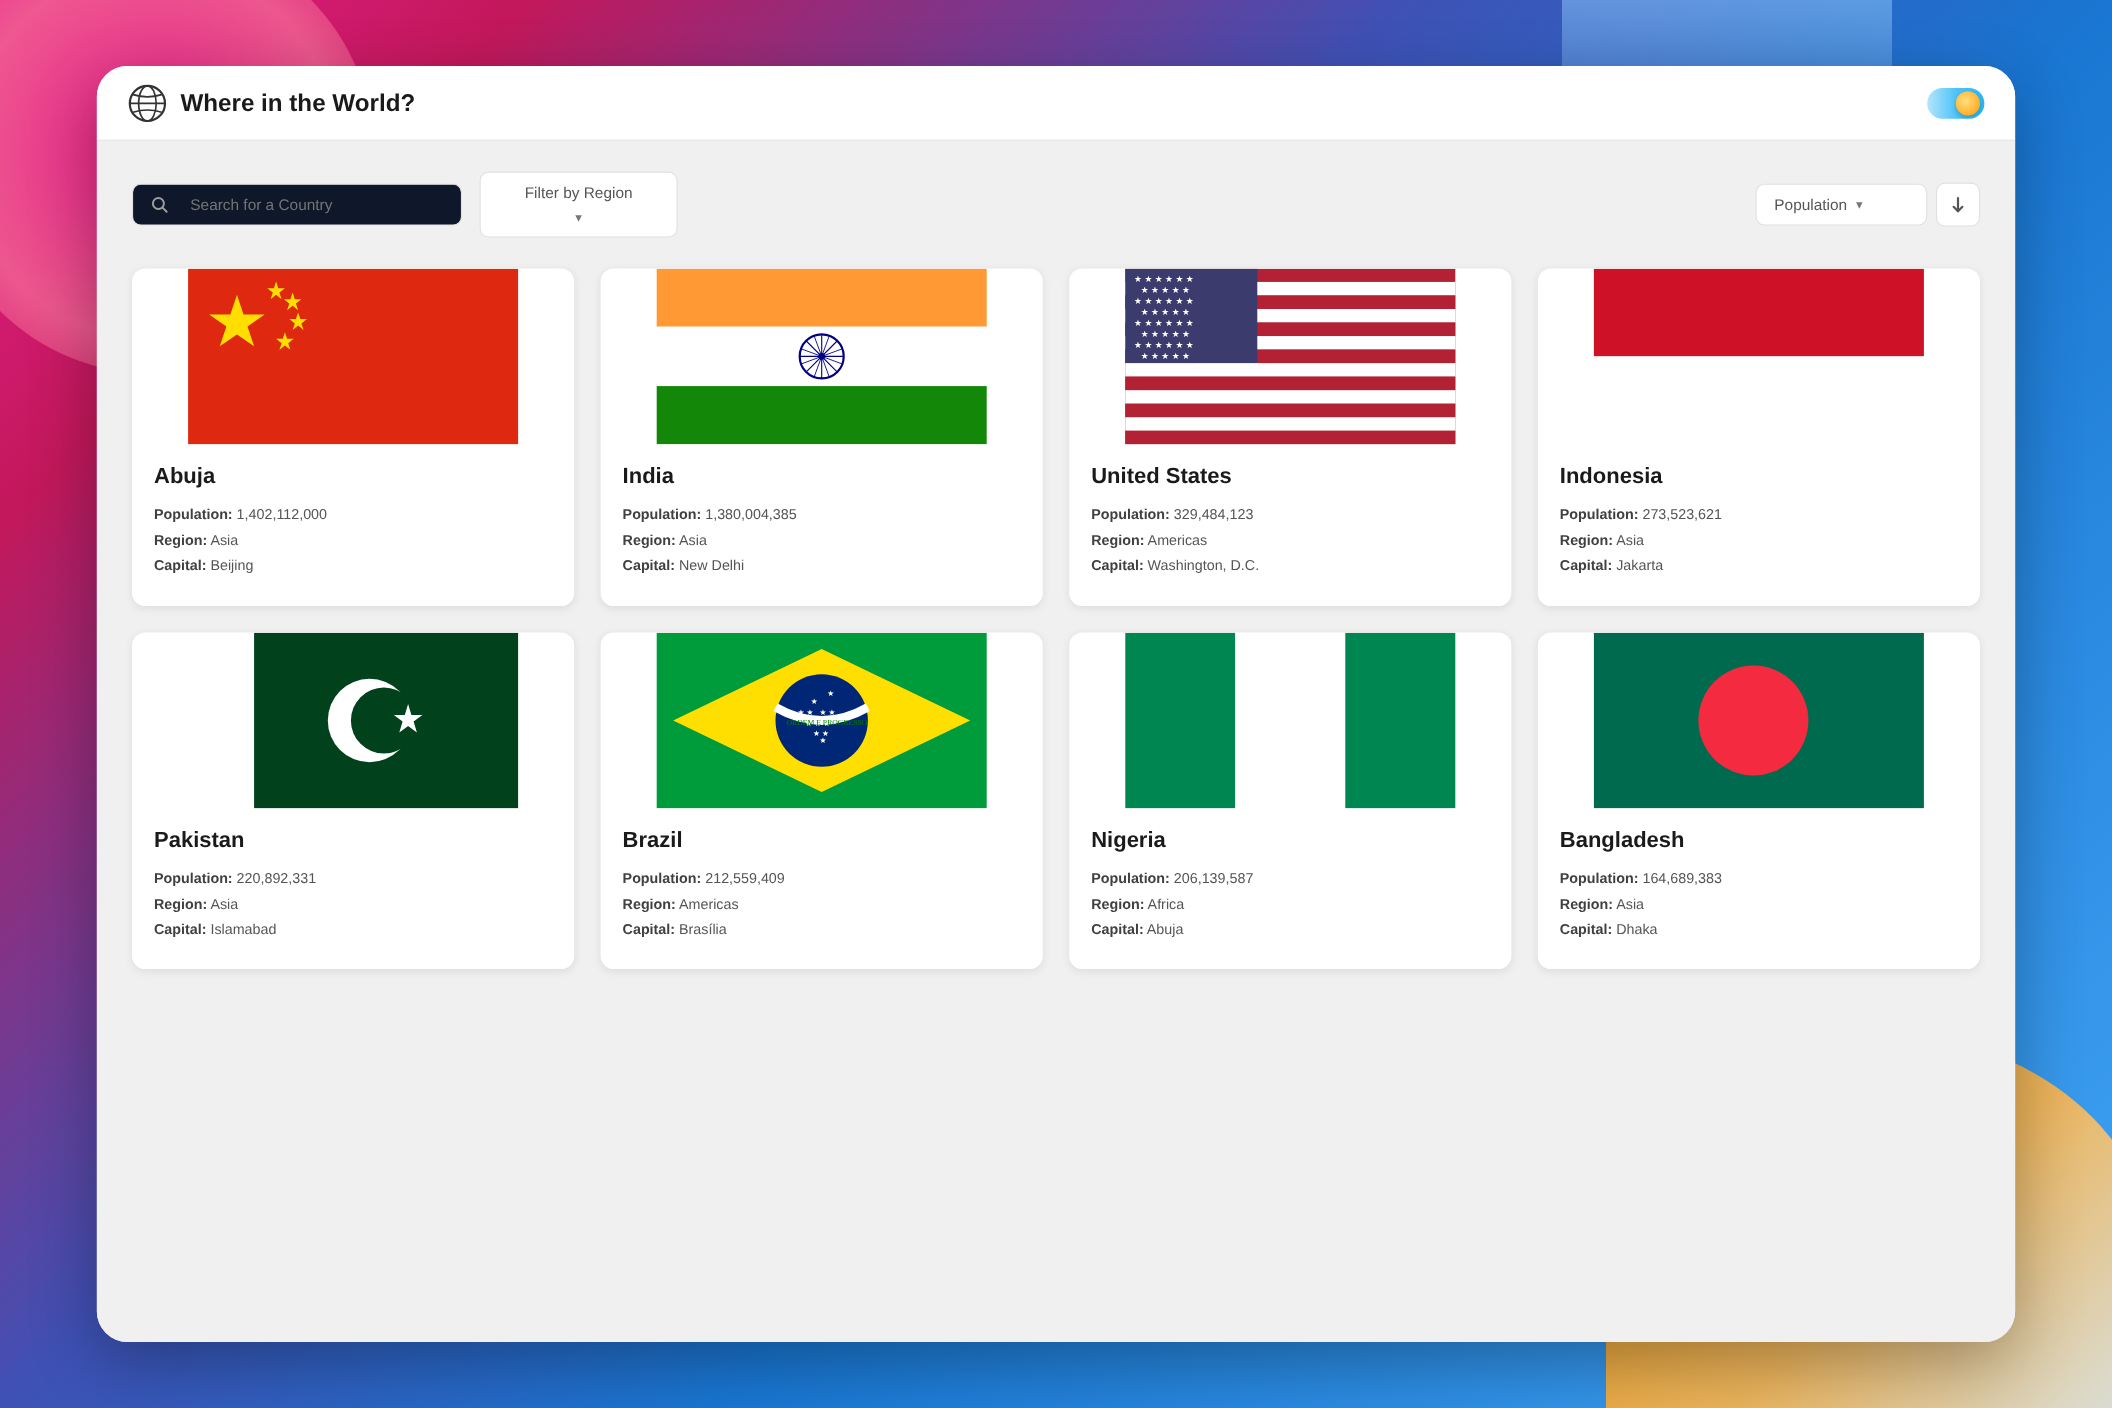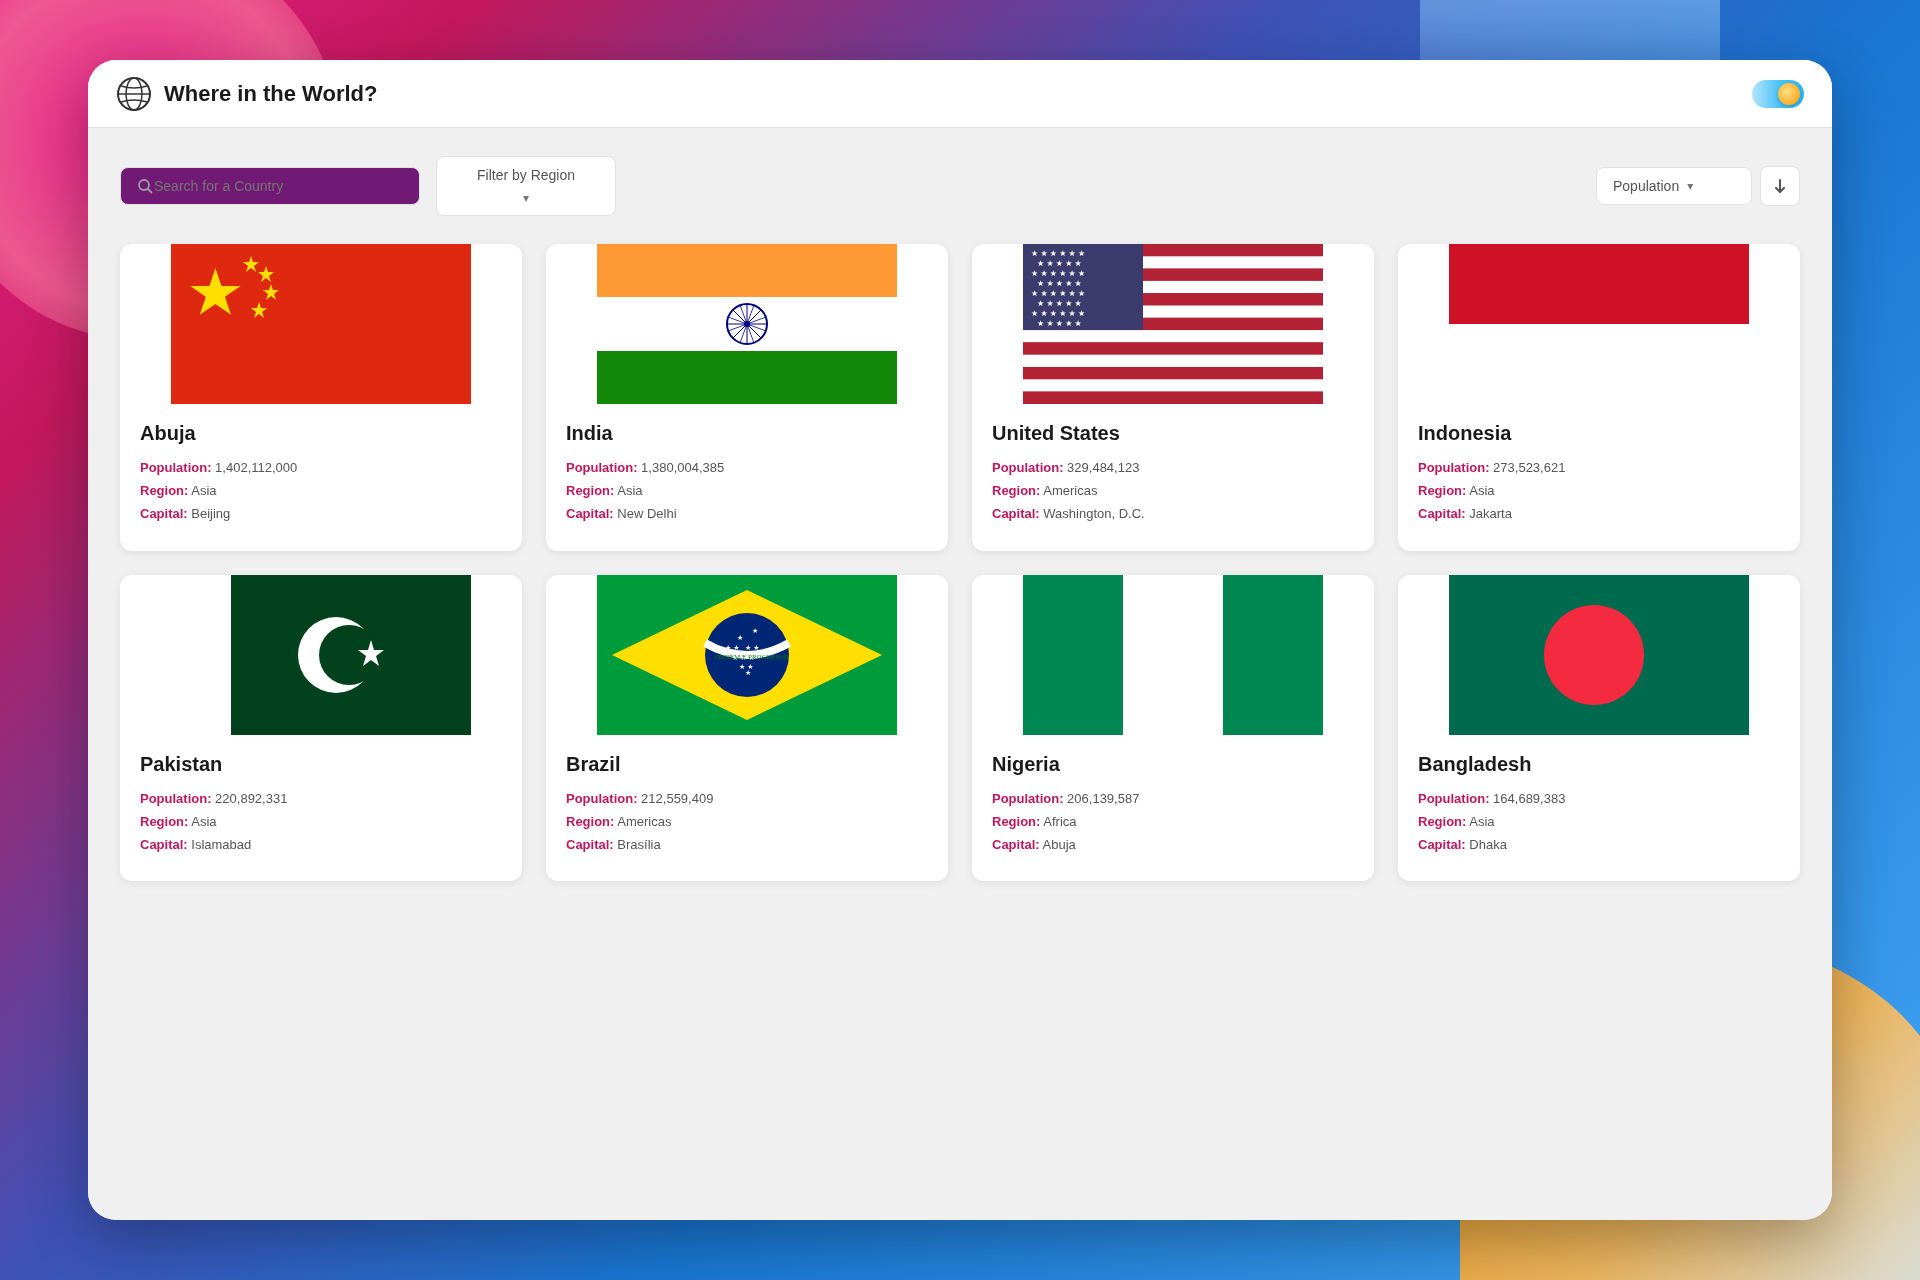--- a/index.html
+++ b/index.html
@@ -116,22 +116,22 @@
     .controls {
       display: flex;
       align-items: center;
       gap: 16px;
       margin-bottom: 28px;
     }
 
     .search-box {
       display: flex;
       align-items: center;
-      gap: 1px;
-      background: #701a75;
+      gap: 20px;
+      background: #0f172a;
       border: 1.5px solid #e0e0e0;
       border-radius: 8px;
       padding: 10px 16px;
       width: 300px;
     }
 
     .search-icon-svg {
       color: #9e9e9e;
       flex-shrink: 0;
     }
@@ -234,21 +234,21 @@
     }
 
     .country-detail {
       font-size: 13px;
       color: #555;
       margin-bottom: 5px;
       line-height: 1.4;
     }
 
     .country-detail strong {
-      color: #be185d;
+      color: #404040;
       font-weight: 600;
     }
 
     .chevron-icon {
       font-size: 12px;
       color: #777;
     }
   </style>
 </head>
 <body>

